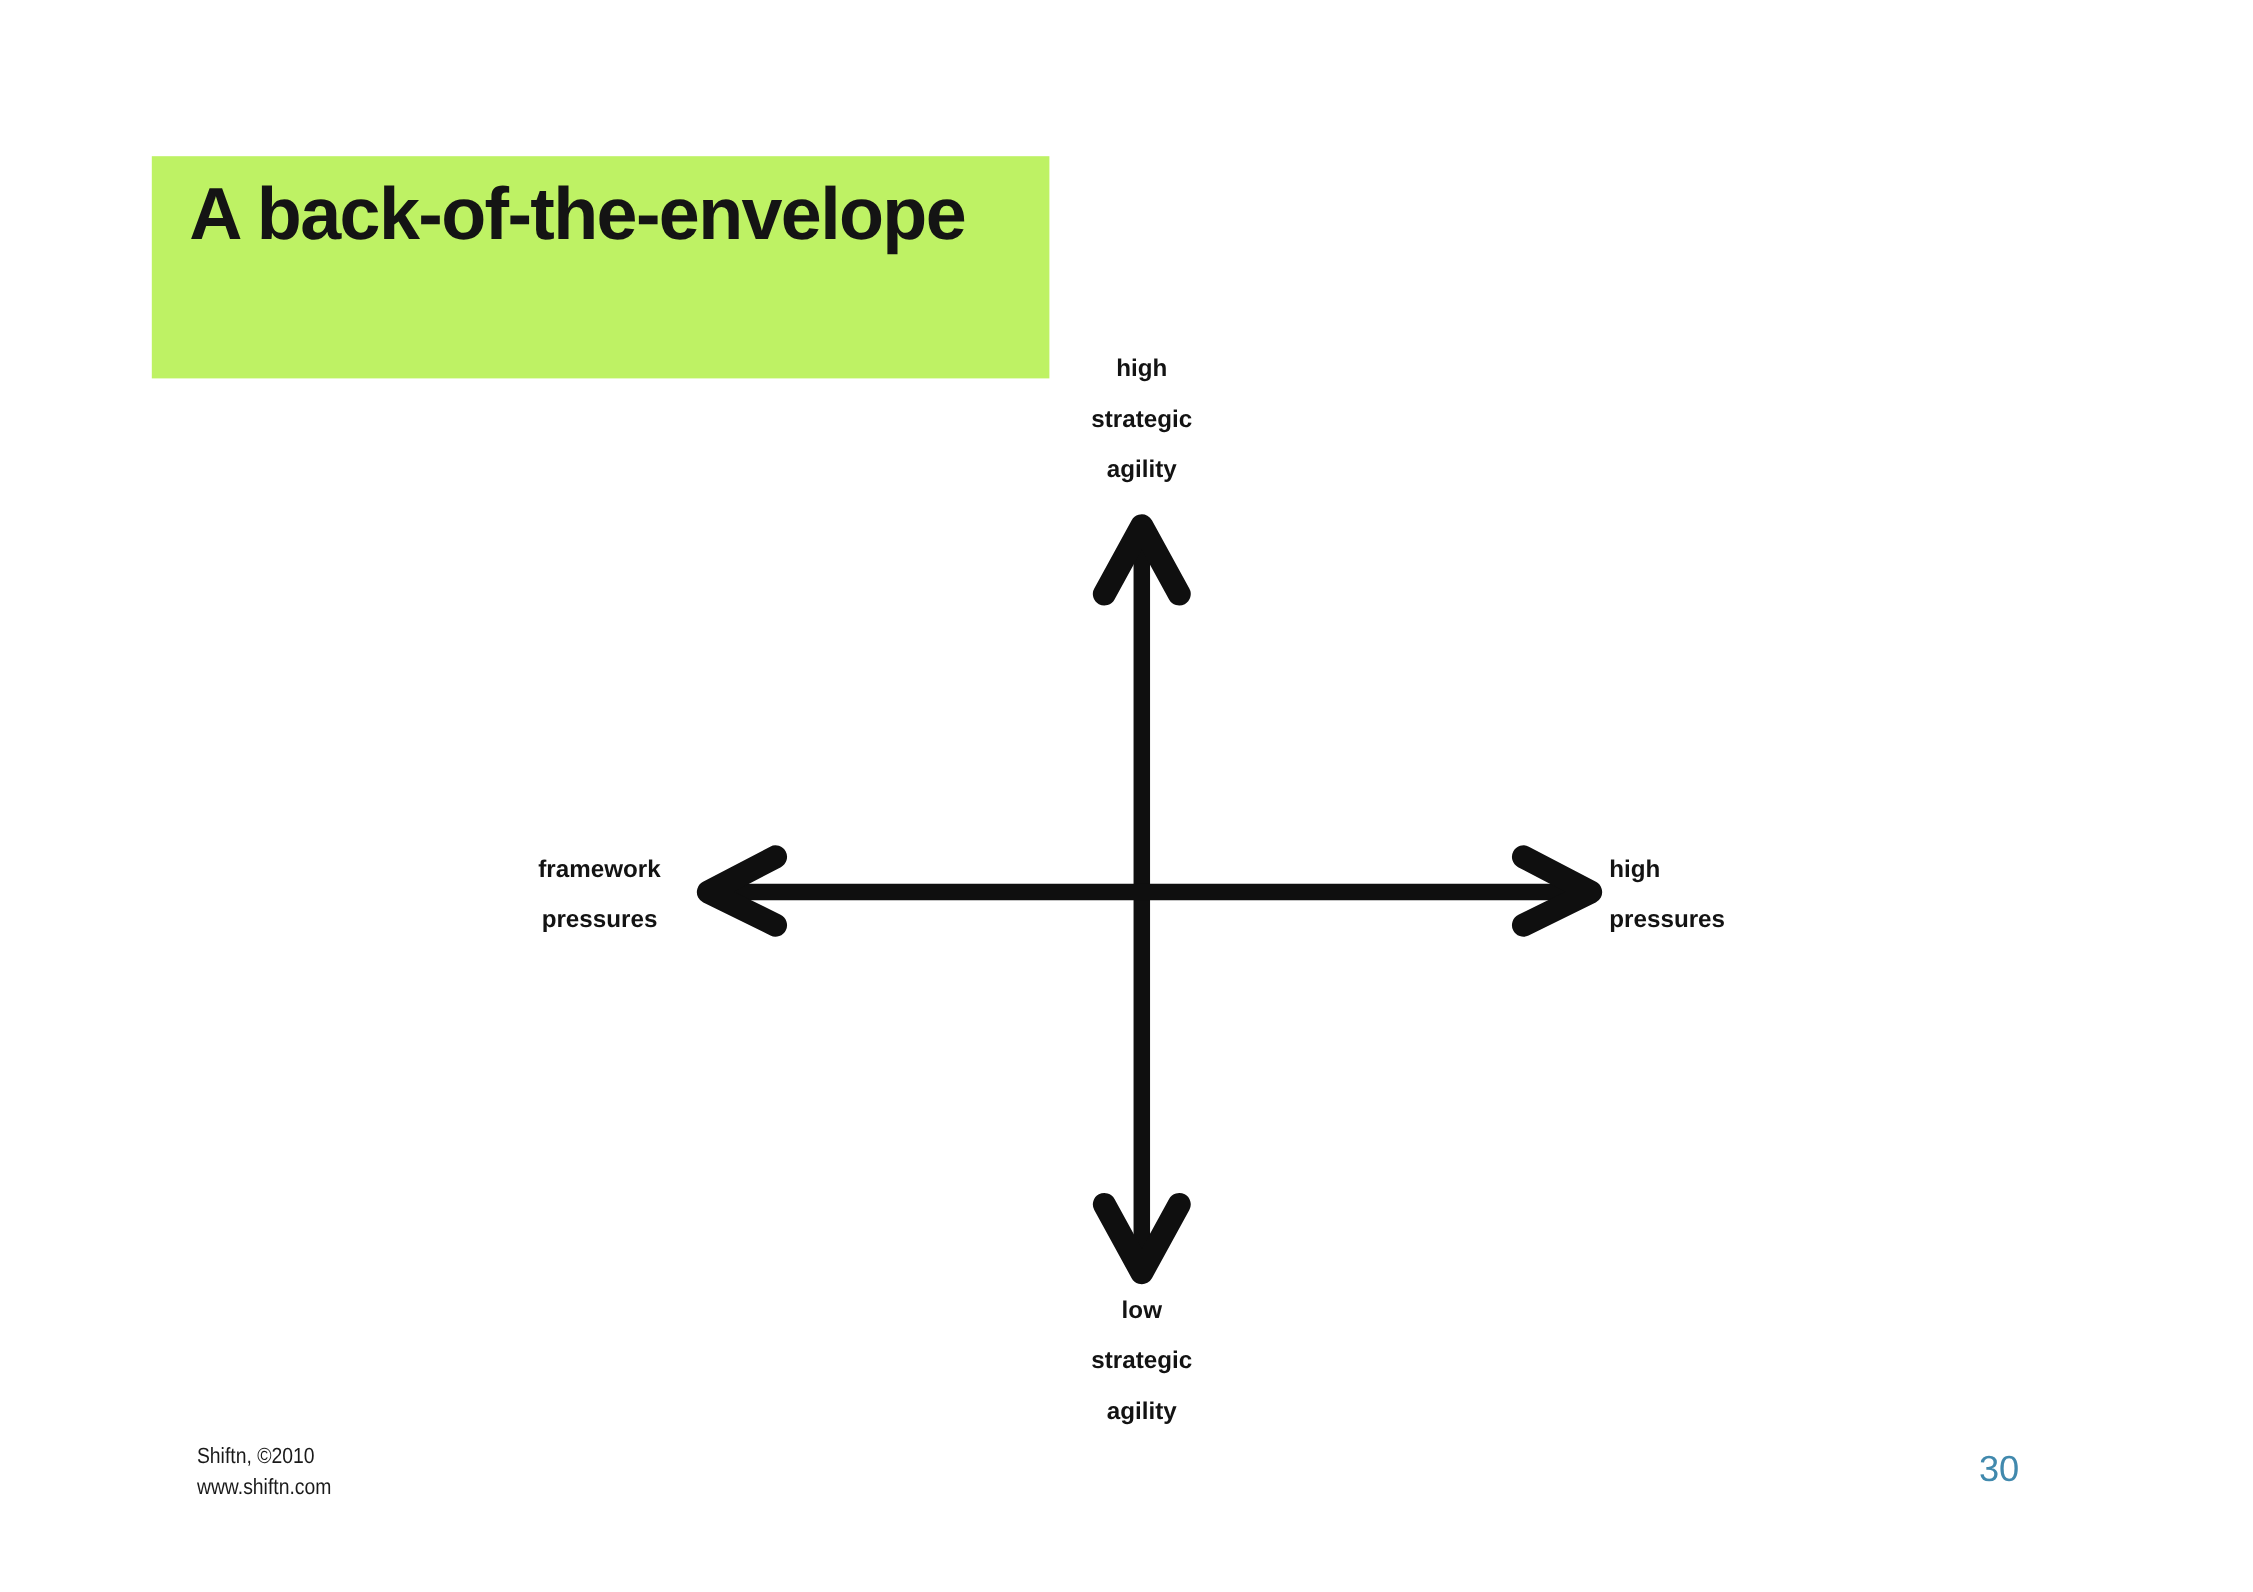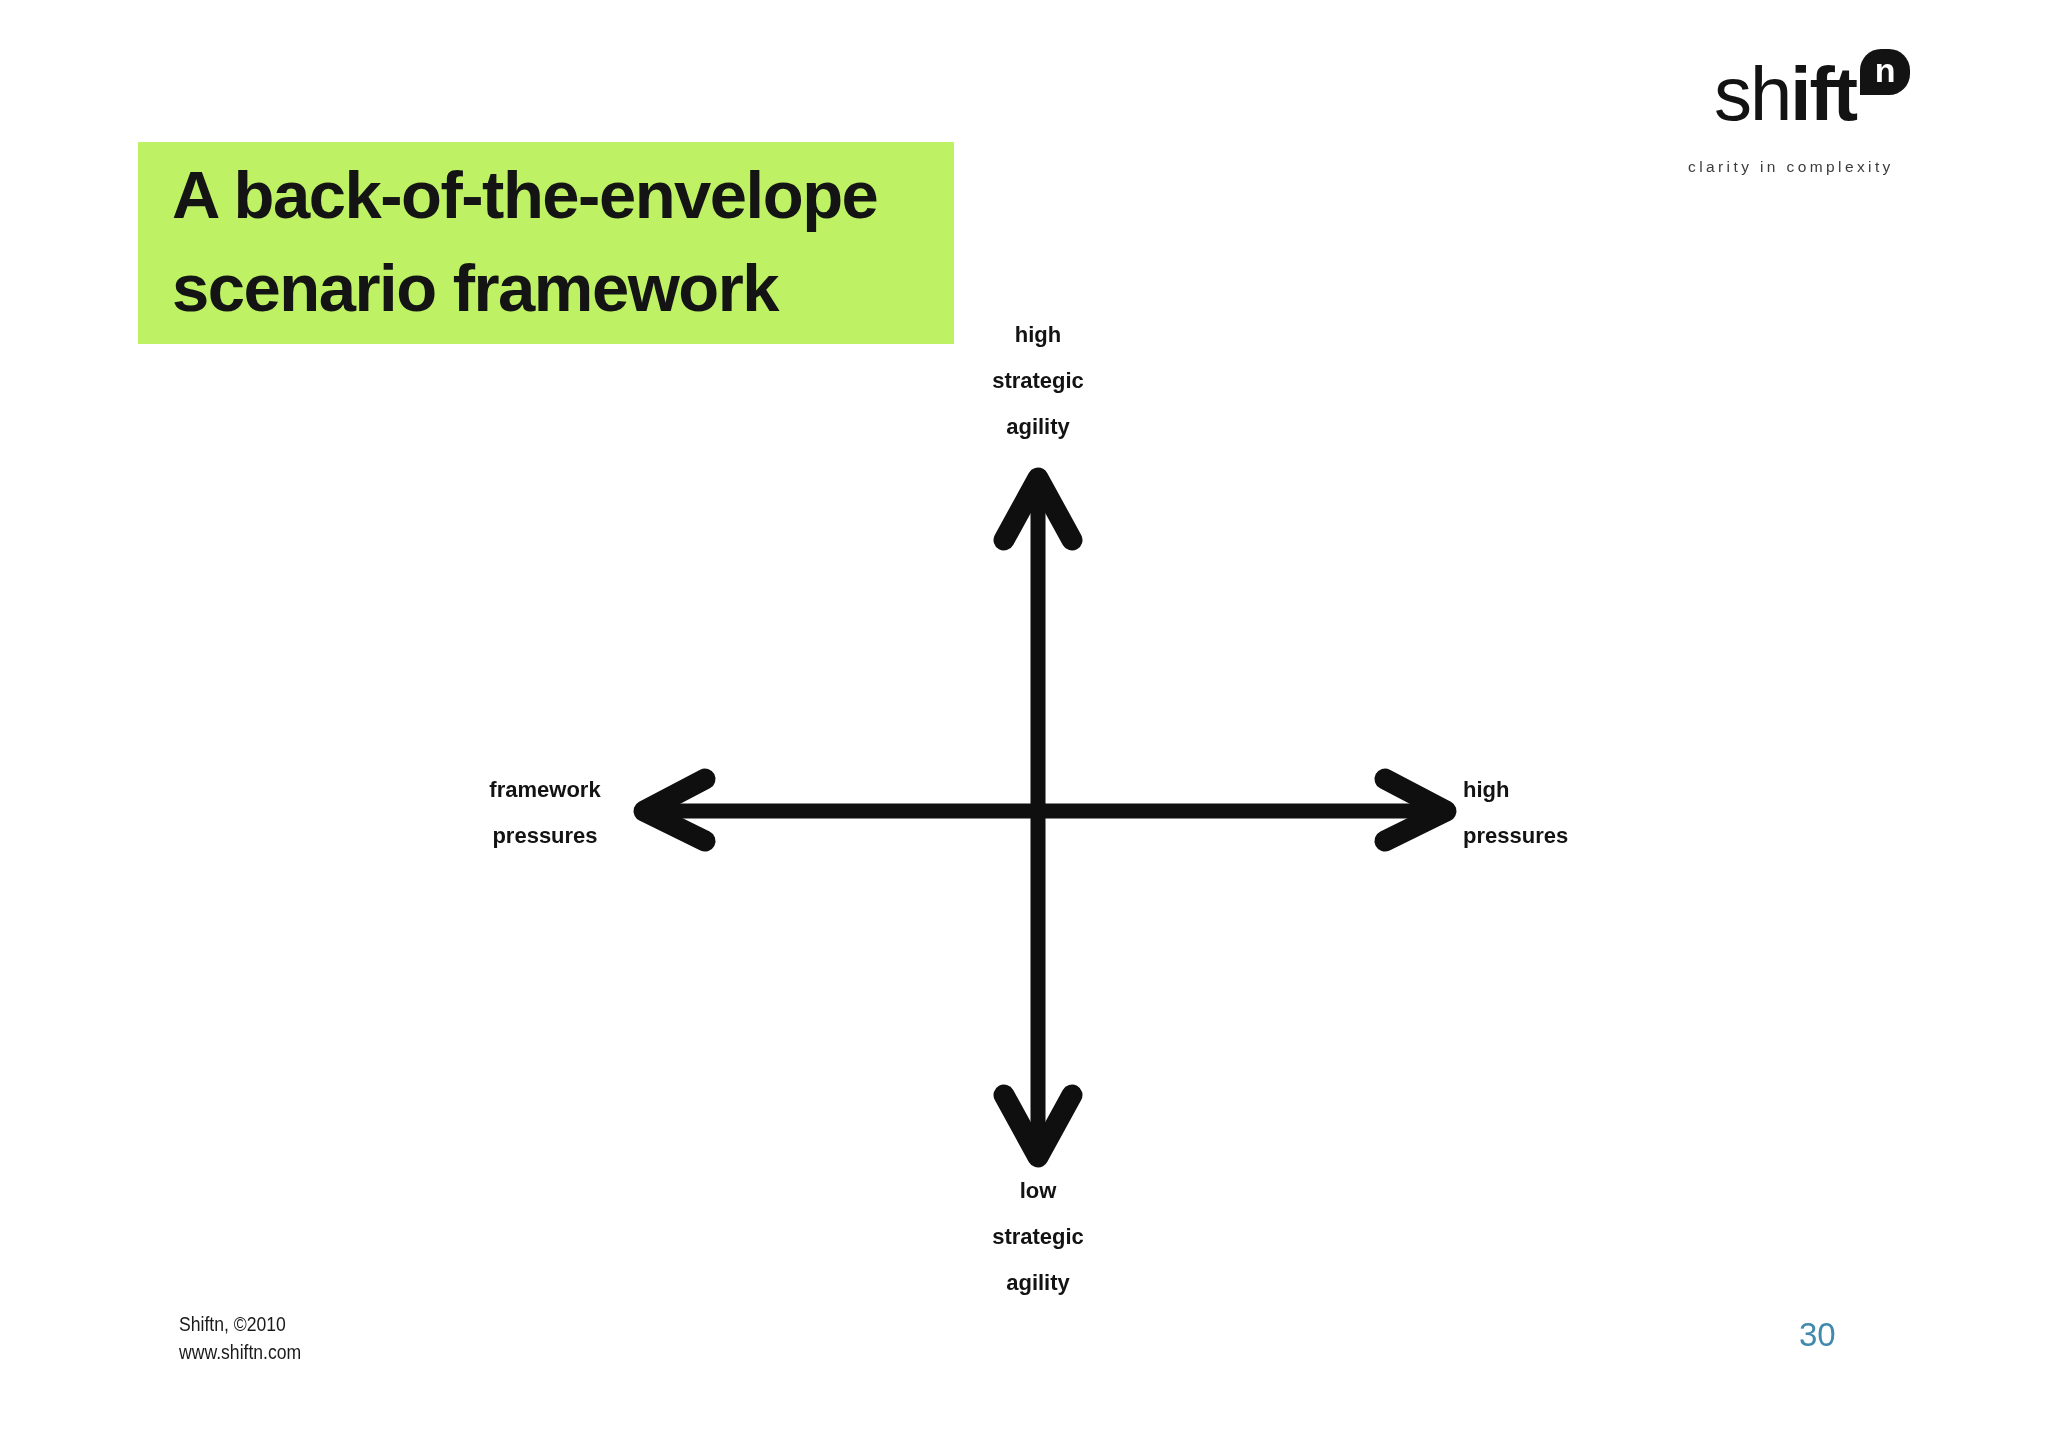--- a/index.html
+++ b/index.html
@@ -117,30 +117,23 @@
   }
 </style>
 </head>
 <body>
 
 <div class="slide">
 
   <div class="title-box">
     <div class="title-text">
       <div>A back-of-the-envelope</div>
-      <div>scenario framework</div>
     </div>
   </div>
 
-  <div class="logo">
-    <div class="logo-brand">
-      <span class="light">sh</span><span class="bold">ift</span><span class="logo-badge"><span>n</span></span>
-    </div>
-    <div class="logo-tagline">clarity in complexity</div>
-  </div>
 
   <svg class="axes" width="2048" height="1447" viewBox="0 0 2048 1447">
 
     <line x1="1038" y1="496" x2="1038" y2="1140" stroke="#0f0f0f" stroke-width="15"></line>
 
     <line x1="658" y1="811" x2="1432" y2="811" stroke="#0f0f0f" stroke-width="15"></line>
 
     <polyline points="1004,540 1038,478 1072,540" fill="none" stroke="#0f0f0f" stroke-width="21" stroke-linecap="round" stroke-linejoin="round"></polyline>
     <polyline points="1004,1095 1038,1157 1072,1095" fill="none" stroke="#0f0f0f" stroke-width="21" stroke-linecap="round" stroke-linejoin="round"></polyline>
     <polyline points="705,779 644,811 705,841" fill="none" stroke="#0f0f0f" stroke-width="21" stroke-linecap="round" stroke-linejoin="round"></polyline>

